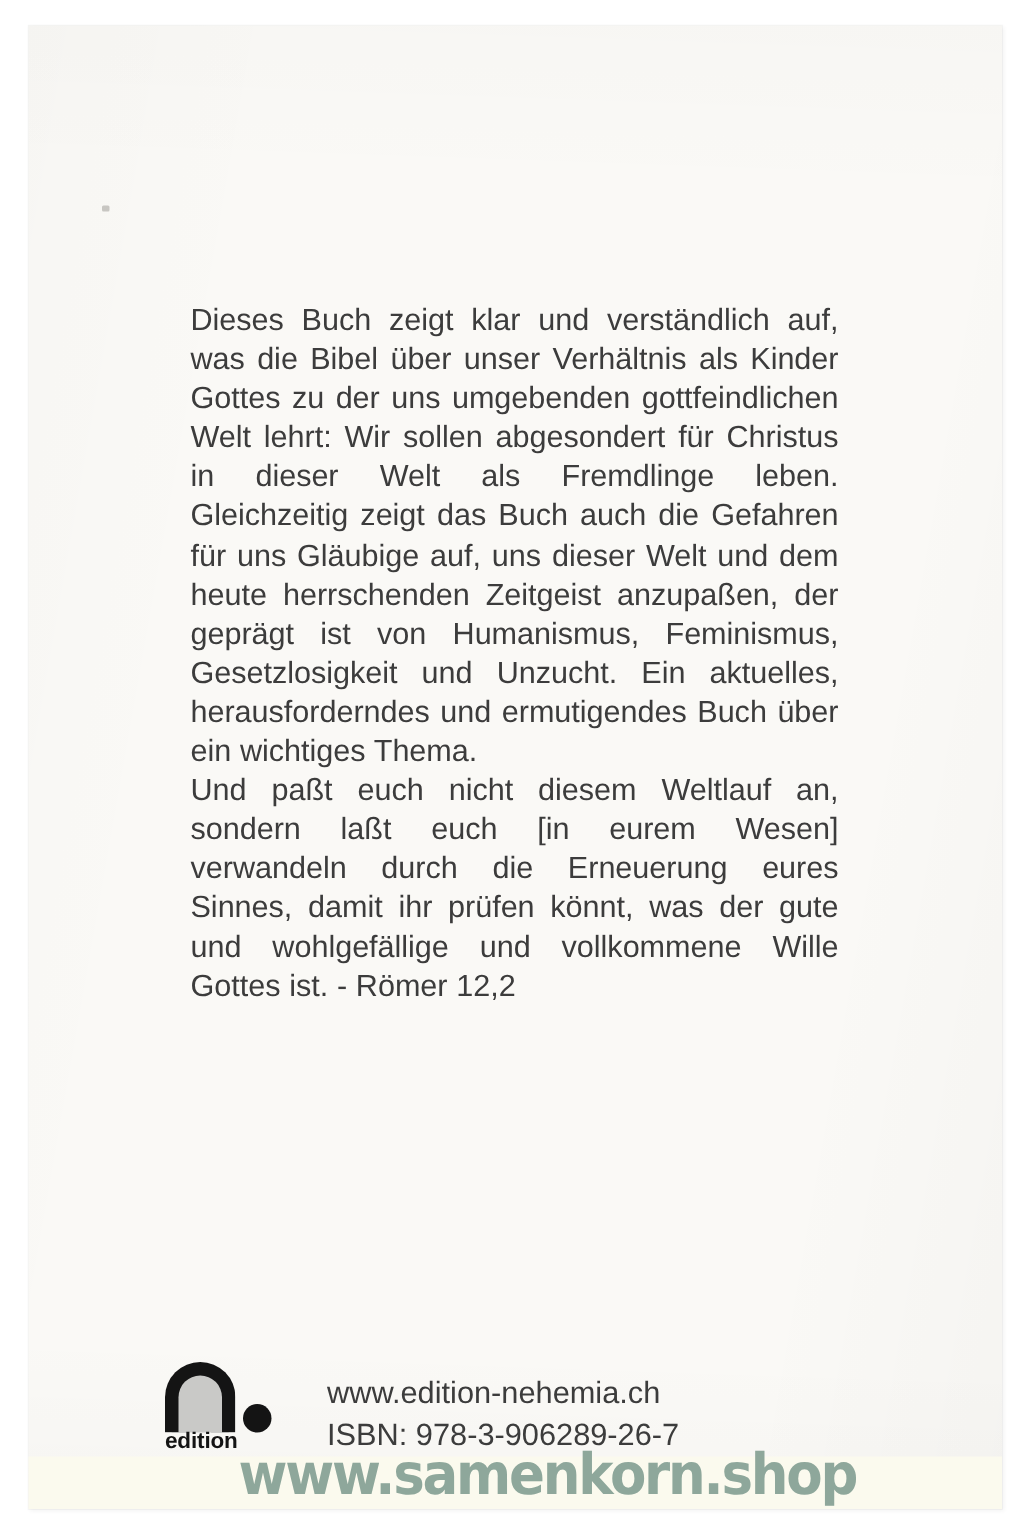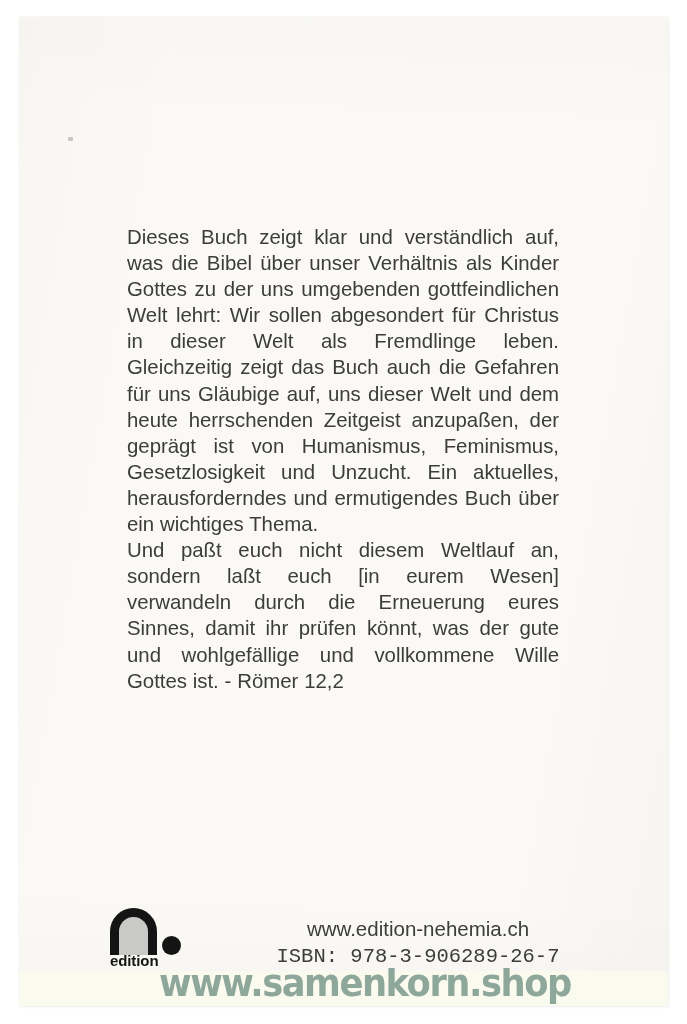--- a/index.html
+++ b/index.html
@@ -47,21 +47,21 @@
     height: 4px;
     background: rgba(120,118,112,0.38);
     border-radius: 1px;
     filter: blur(0.4px);
   }
 
   
   #blurb {
     position: absolute;
     left: 108px;
-    top: 207px;
+    top: 184px;
     width: 432px;
   }
   .blurb-para {
     margin: 0;
     color: #3c3c3c;
     font-size: 20.4px;
     line-height: 26.1px;
     text-align: justify;
     text-justify: inter-word;
     letter-spacing: -0.02px;
@@ -122,34 +122,32 @@
     letter-spacing: -0.1px;
     font-family: "Liberation Sans", sans-serif;
   }
 
   
   #imprint-lines {
     position: absolute;
     left: 199px;
     top: 14px;
     width: 400px;
-    text-align: center;
   }
   #publisher-url {
     color: #3c3c3c;
     font-size: 20.5px;
     line-height: 28px;
     white-space: nowrap;
   }
   #isbn-line {
     color: #3c3c3c;
     font-size: 20.5px;
     line-height: 28px;
     white-space: nowrap;
-    font-family: Liberation Mono, monospace;
   }
 
   
   #watermark-band {
     position: absolute;
     left: 0;
     top: 70px;
     width: 649px;
     height: 35px;
     background: #fbfaee;

